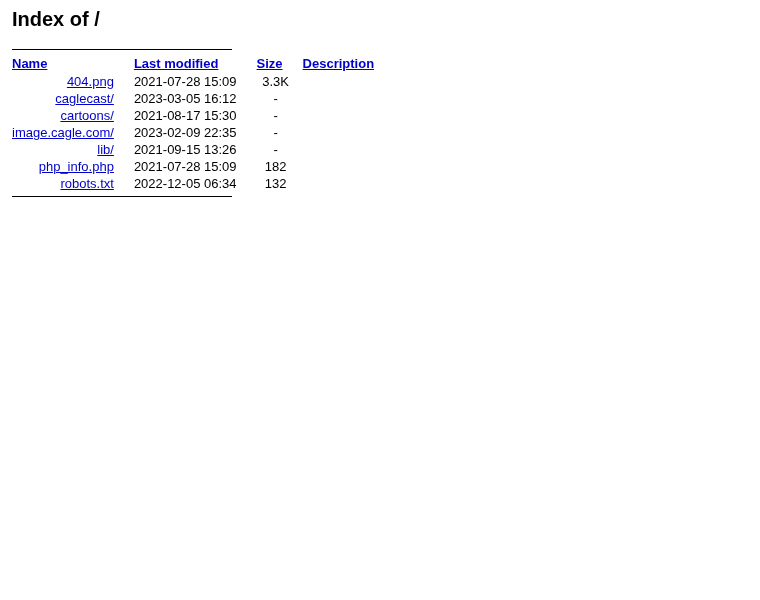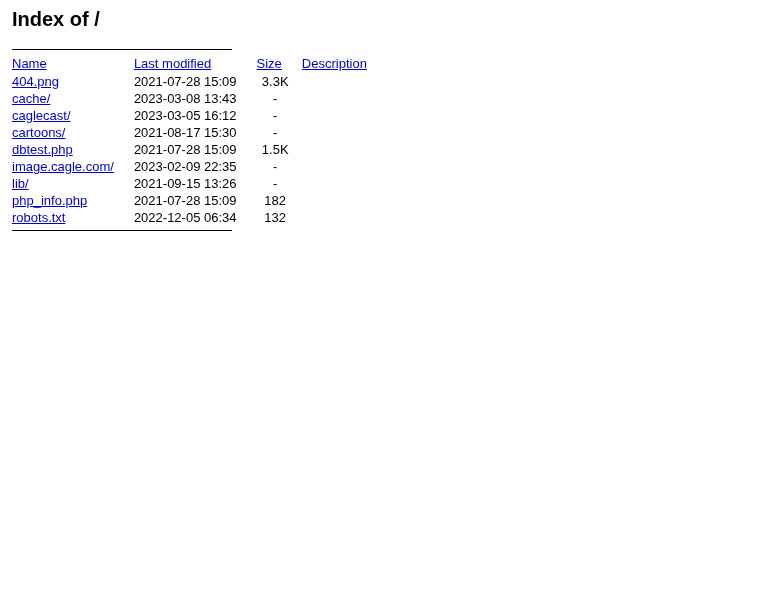--- a/index.html
+++ b/index.html
@@ -24,26 +24,27 @@
       width: auto;
     }
     th {
       text-align: left;
       padding: 2px 20px 2px 0;
       white-space: nowrap;
     }
     th a {
       color: #00c;
       text-decoration: underline;
-      font-weight: normal;
+      font-weight: bold;
     }
     td {
       padding: 1px 20px 1px 0;
       white-space: nowrap;
       vertical-align: top;
+      text-align: right;
     }
     td a {
       color: #00c;
       text-decoration: underline;
     }
     td.size {
       text-align: center;
       padding-right: 8px;
     }
     hr {
@@ -81,41 +82,29 @@
     </tr>
   </thead>
   <tbody id="file-rows">
   <tr>
         <td><a href="404.png">404.png</a></td>
         <td>2021-07-28 15:09</td>
         <td class="size">3.3K</td>
         <td></td>
       </tr>
       <tr>
-        <td><a href="cache/">cache/</a></td>
-        <td>2023-03-08 13:43</td>
-        <td class="size">-</td>
-        <td></td>
-      </tr>
-      <tr>
         <td><a href="caglecast/">caglecast/</a></td>
         <td>2023-03-05 16:12</td>
         <td class="size">-</td>
         <td></td>
       </tr>
       <tr>
         <td><a href="cartoons/">cartoons/</a></td>
         <td>2021-08-17 15:30</td>
         <td class="size">-</td>
-        <td></td>
-      </tr>
-      <tr>
-        <td><a href="dbtest.php">dbtest.php</a></td>
-        <td>2021-07-28 15:09</td>
-        <td class="size">1.5K</td>
         <td></td>
       </tr>
       <tr>
         <td><a href="image.cagle.com/">image.cagle.com/</a></td>
         <td>2023-02-09 22:35</td>
         <td class="size">-</td>
         <td></td>
       </tr>
       <tr>
         <td><a href="lib/">lib/</a></td>

